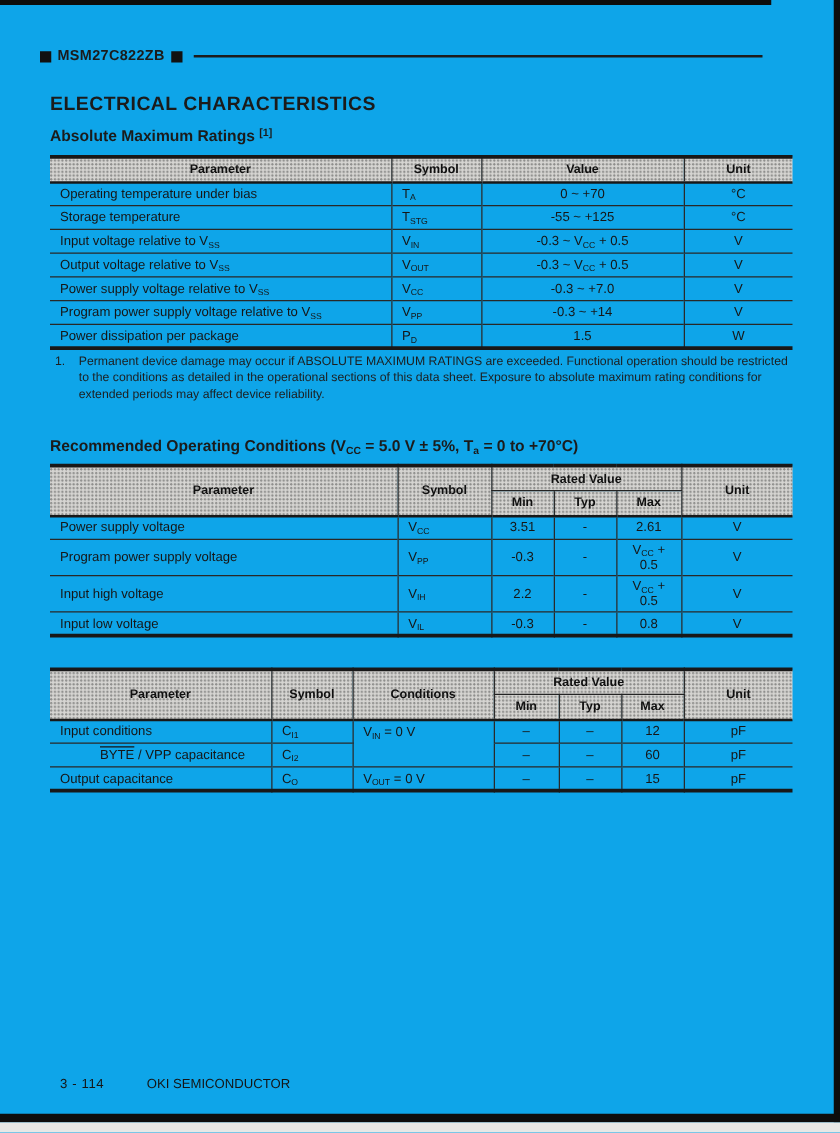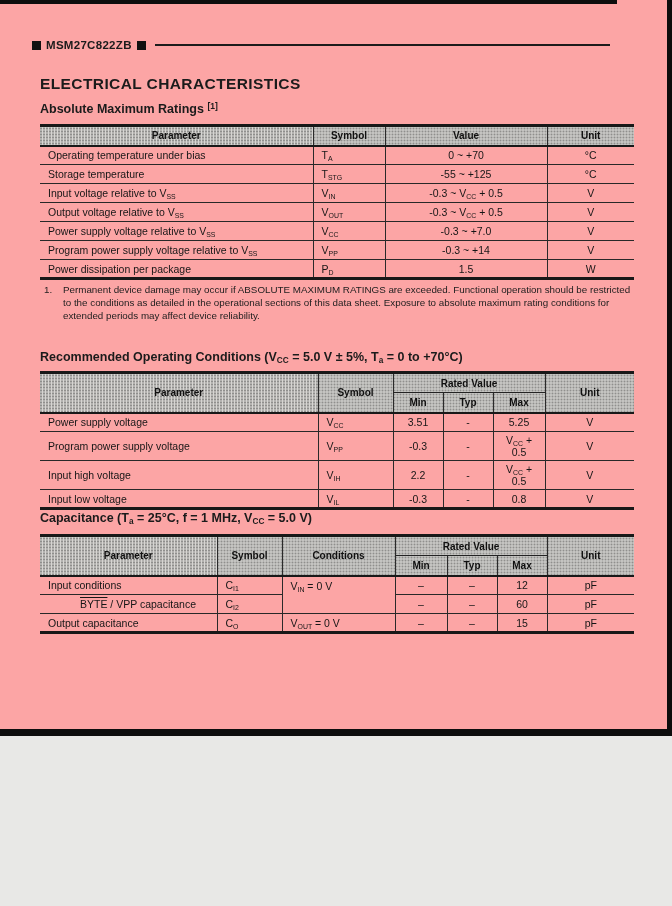--- a/index.html
+++ b/index.html
@@ -1,19 +1,19 @@
 <!DOCTYPE html>
 <html><head>
 <meta charset="utf-8">
 <style>
   * { margin:0; padding:0; box-sizing:border-box; }
   html,body { background:#e8e8e6; }
   .page {
-    position:relative; width:672px; height:736px; margin:0 auto;
-    background:#fca5a5; color:#1b1b1b;
+    position:relative; width:672px; height:898px; margin:0 auto;
+    background:#0ea5e9; color:#1b1b1b;
     font-family:"Liberation Sans", sans-serif;
     overflow:hidden;
   }
   
   .edge { position:absolute; background:#0d0d0d; }
   .edge-top    { left:0; top:0; width:617px; height:4px; }
   .edge-right  { right:0; top:0; width:5px; height:100%; }
   .edge-bottom { left:0; bottom:0; width:100%; height:7px; }
 
   
@@ -193,21 +193,21 @@
         <th>Typ</th>
         <th>Max</th>
       </tr>
     </thead>
     <tbody>
         <tr>
           <td class="l">Power supply voltage</td>
           <td class="l">V<sub>CC</sub></td>
           <td class="c">3.51</td>
           <td class="c">-</td>
-          <td class="c">5.25</td>
+          <td class="c">2.61</td>
           <td class="c">V</td>
         </tr>
         <tr>
           <td class="l">Program power supply voltage</td>
           <td class="l">V<sub>PP</sub></td>
           <td class="c">-0.3</td>
           <td class="c">-</td>
           <td class="c">V<sub>CC</sub> + 0.5</td>
           <td class="c">V</td>
         </tr>
@@ -223,21 +223,20 @@
           <td class="l">Input low voltage</td>
           <td class="l">V<sub>IL</sub></td>
           <td class="c">-0.3</td>
           <td class="c">-</td>
           <td class="c">0.8</td>
           <td class="c">V</td>
         </tr>
       </tbody>
   </table>
 
-  <div class="tbl-title" id="t3-title">Capacitance (T<sub>a</sub> = 25°C, f = 1 MHz, V<sub>CC</sub> = 5.0 V)</div>
 
   <table class="tbl" id="table3">
     <colgroup>
         <col style="width:177px">
         <col style="width:65px">
         <col style="width:113px">
         <col style="width:52px">
         <col style="width:50px">
         <col style="width:50px">
         <col style="width:87px">

